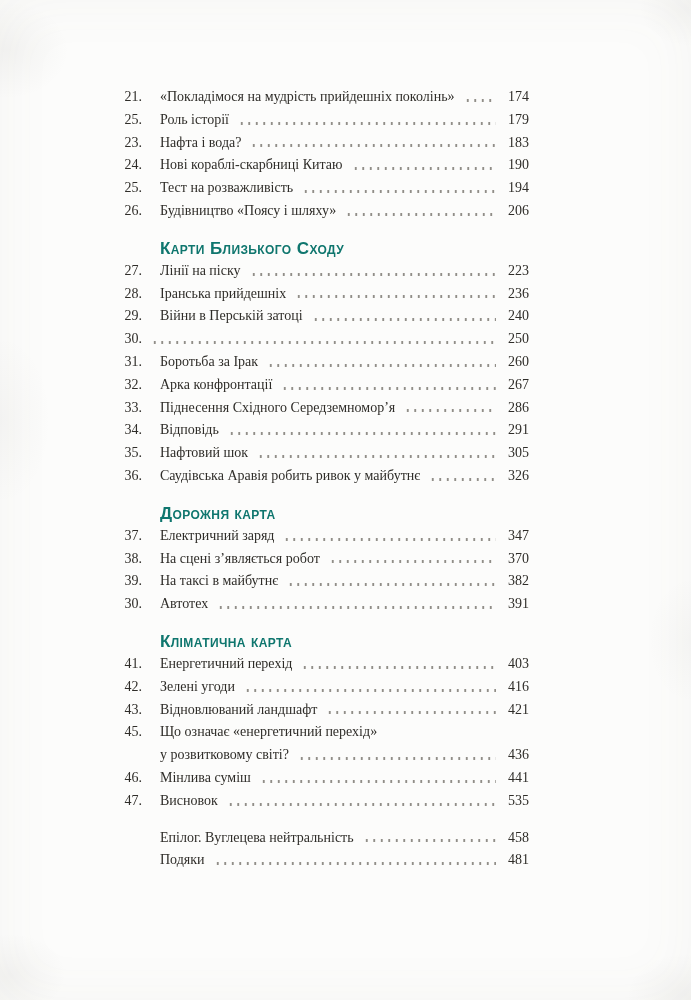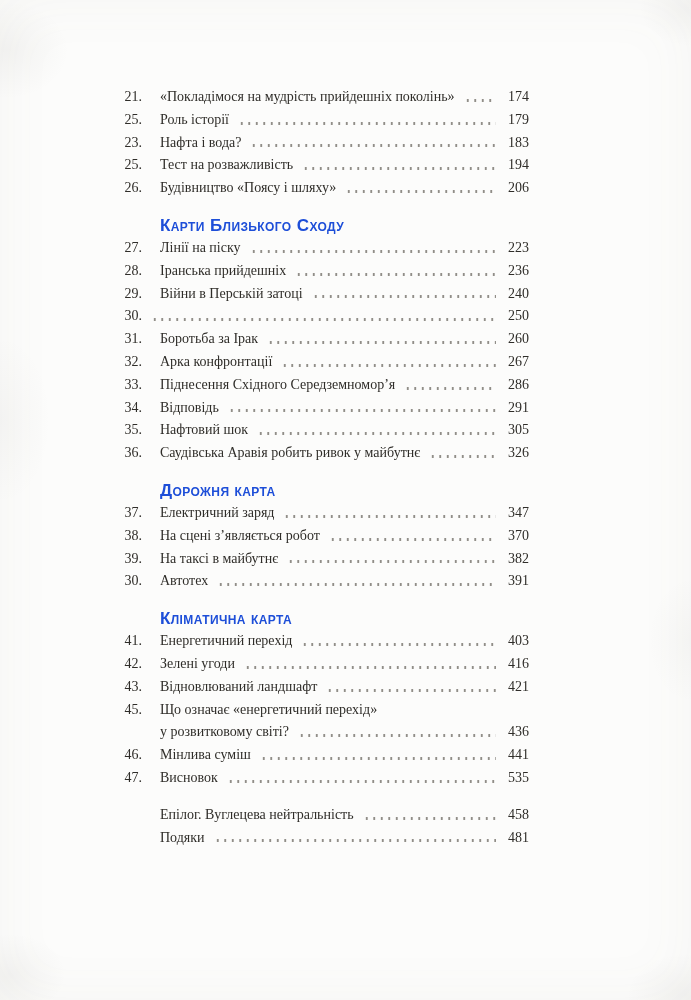--- a/index.html
+++ b/index.html
@@ -41,21 +41,21 @@
   .section:first-child { margin-top: 0; }
   .section-header {
     margin-left: 48px;
     height: 23px;
     line-height: 23px;
     font-family: "Liberation Sans", sans-serif;
     font-weight: bold;
     font-variant: small-caps;
     font-size: 17px;
     letter-spacing: 0.4px;
-    color: #1d4ed8;
+    color: #0f766e;
   }
   .row {
     display: flex;
     align-items: baseline;
     height: 22.8px;
     line-height: 22.8px;
     font-size: 14px;
   }
   .num {
     flex: none;
@@ -109,20 +109,26 @@
           <span class="leader"></span>
           <span class="pnum">179</span>
         </div>
         <div class="row">
           <span class="num">23.</span>
           <span class="title">Нафта і вода?</span>
           <span class="leader"></span>
           <span class="pnum">183</span>
         </div>
         <div class="row">
+          <span class="num">24.</span>
+          <span class="title">Нові кораблі-скарбниці Китаю</span>
+          <span class="leader"></span>
+          <span class="pnum">190</span>
+        </div>
+        <div class="row">
           <span class="num">25.</span>
           <span class="title">Тест на розважливість</span>
           <span class="leader"></span>
           <span class="pnum">194</span>
         </div>
         <div class="row">
           <span class="num">26.</span>
           <span class="title">Будівництво «Поясу і шляху»</span>
           <span class="leader"></span>
           <span class="pnum">206</span>

